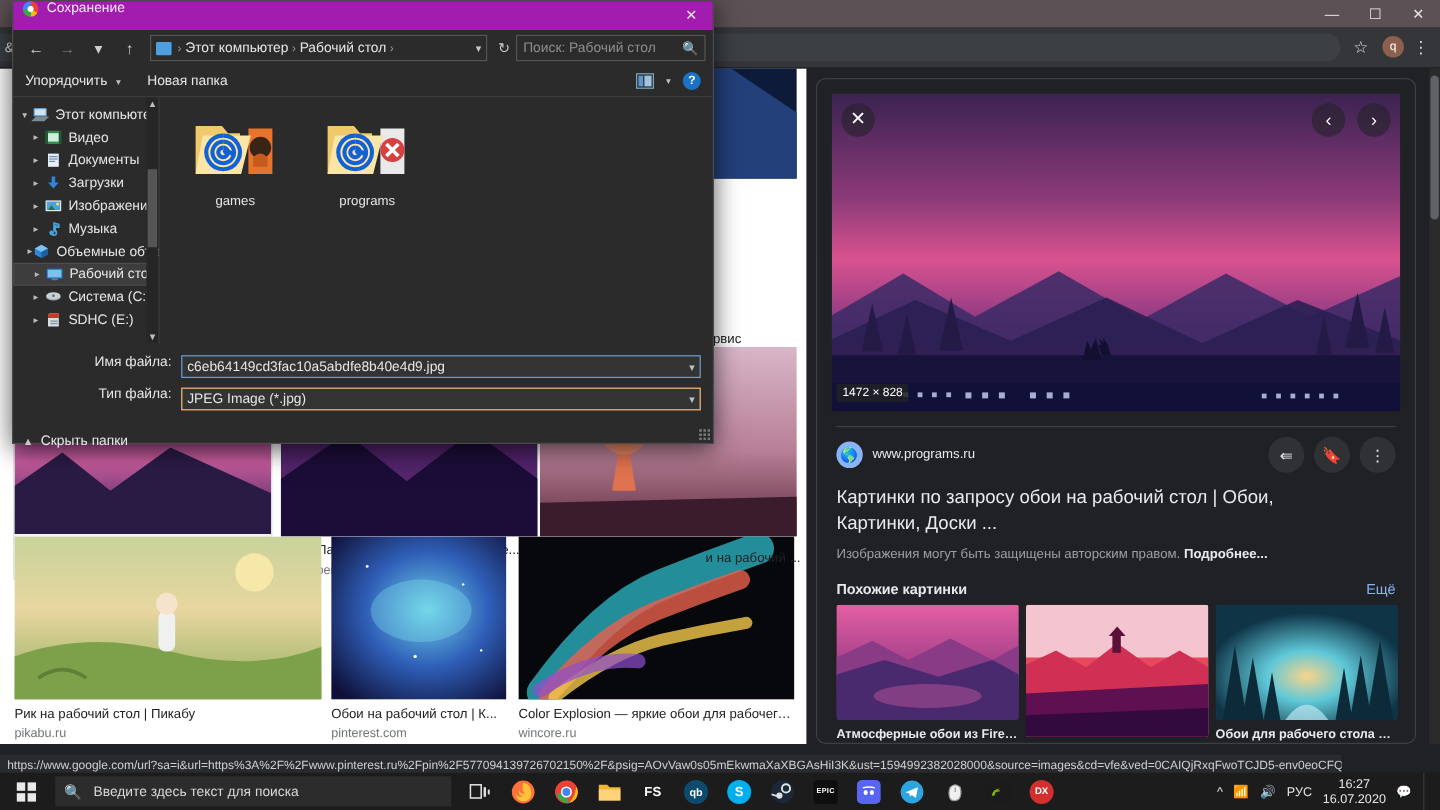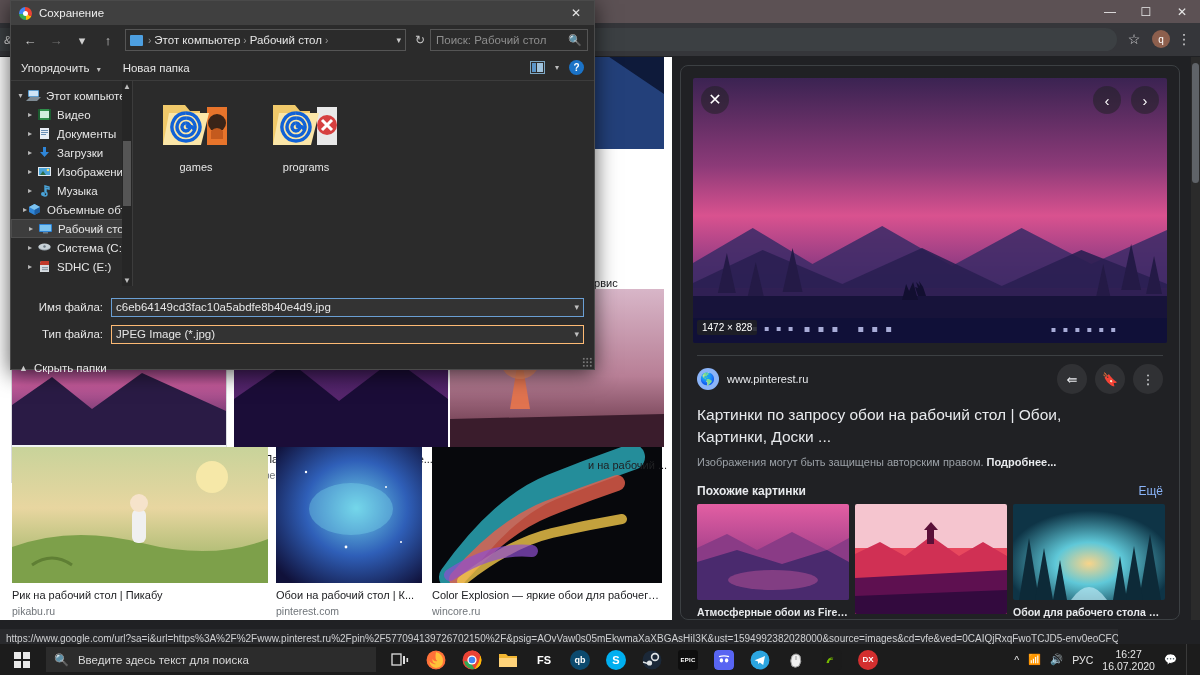--- a/index.html
+++ b/index.html
@@ -188,22 +188,22 @@
   }
 
   
   .dialog {
     position: absolute; left: 10px; top: 0; width: 585px; height: 370px;
     background: #2b2b2b; border: 1px solid #4a4a4a;
     box-shadow: 0 4px 20px rgba(0,0,0,.65);
     color: #e6e6e6; font-size: 11.5px;
   }
   .dlg-title {
-    height: 24px; display: flex; align-items: center; padding-left: 8px;
-    background: #404040;
+    height: 24px; display: flex; padding-left: 8px;
+    background: #a21caf;
   }
   .dlg-title .chrome-dot {
     width: 13px; height: 13px; border-radius: 50%; margin-right: 7px;
     background: conic-gradient(#ea4335 0 33%, #fbbc05 0 50%, #34a853 0 75%, #4285f4 0 100%);
     position: relative;
   }
   .dlg-title .chrome-dot::after {
     content: ""; position: absolute; inset: 4px; border-radius: 50%; background: #fff;
   }
   .dlg-title .t { font-size: 11.5px; color: #eee; }
@@ -278,21 +278,21 @@
     height: 11px; color: #bdbdbd; font-size: 8px; text-align: center; line-height: 11px;
   }
   .tree-scroll .dn { position: absolute; bottom: 0; width: 10px; }
   .tree-scroll .th {
     position: absolute; top: 60px; left: 1px; width: 8px; height: 65px; background: #555;
   }
   .dlg-files { flex: 1; padding: 16px 0 0 26px; display: flex; gap: 36px; }
   .file-tile { width: 74px; text-align: center; }
   .file-name { color: #e6e6e6; font-size: 11px; margin-top: 6px; }
   .dlg-fields { padding: 10px 0 0 0; }
-  .field-row { display: flex; align-items: center; height: 22px; margin-bottom: 5px; }
+  .field-row { display: flex; align-items: flex-start; height: 22px; margin-bottom: 5px; padding-left: 40px; }
   .field-label { width: 100px; text-align: right; padding-right: 8px;
     color: #e6e6e6; font-size: 11.5px; }
   .field-box {
     flex: 1; margin-right: 10px; height: 19px; background: #333; border: 1px solid #fdba74;
     display: flex; align-items: center; padding: 0 4px; color: #e6e6e6; font-size: 11.5px;
   }
   .field-box.focus { border-color: #6a9fd4; }
   .field-box .caret { margin-left: auto; color: #c0c0c0; font-size: 9px; }
   .dlg-footer { display: flex; align-items: center; padding: 12px 10px 0 8px; }
   .hide-folders { color: #e6e6e6; font-size: 11.5px; display: flex; align-items: center; }
@@ -531,21 +531,21 @@
           <div class="pv-close">✕</div>
           <div class="pv-prev">‹</div>
           <div class="pv-next">›</div>
           <div class="pv-dim">1472 × 828</div>
         </div>
 
         <div class="pv-divider"></div>
 
         <div class="pv-srcrow">
           <div class="pv-favicon">🌎</div>
-          <div class="pv-site">www.pinterest.ru</div>
+          <div class="pv-site">www.programs.ru</div>
           <div class="pv-actions">
             <div class="pv-act">⇚</div>
             <div class="pv-act">🔖</div>
             <div class="pv-act">⋮</div>
           </div>
         </div>
 
         <div class="pv-title">Картинки по запросу обои на рабочий стол | Обои, Картинки, Доски ...</div>
 
         <div class="pv-copy">

